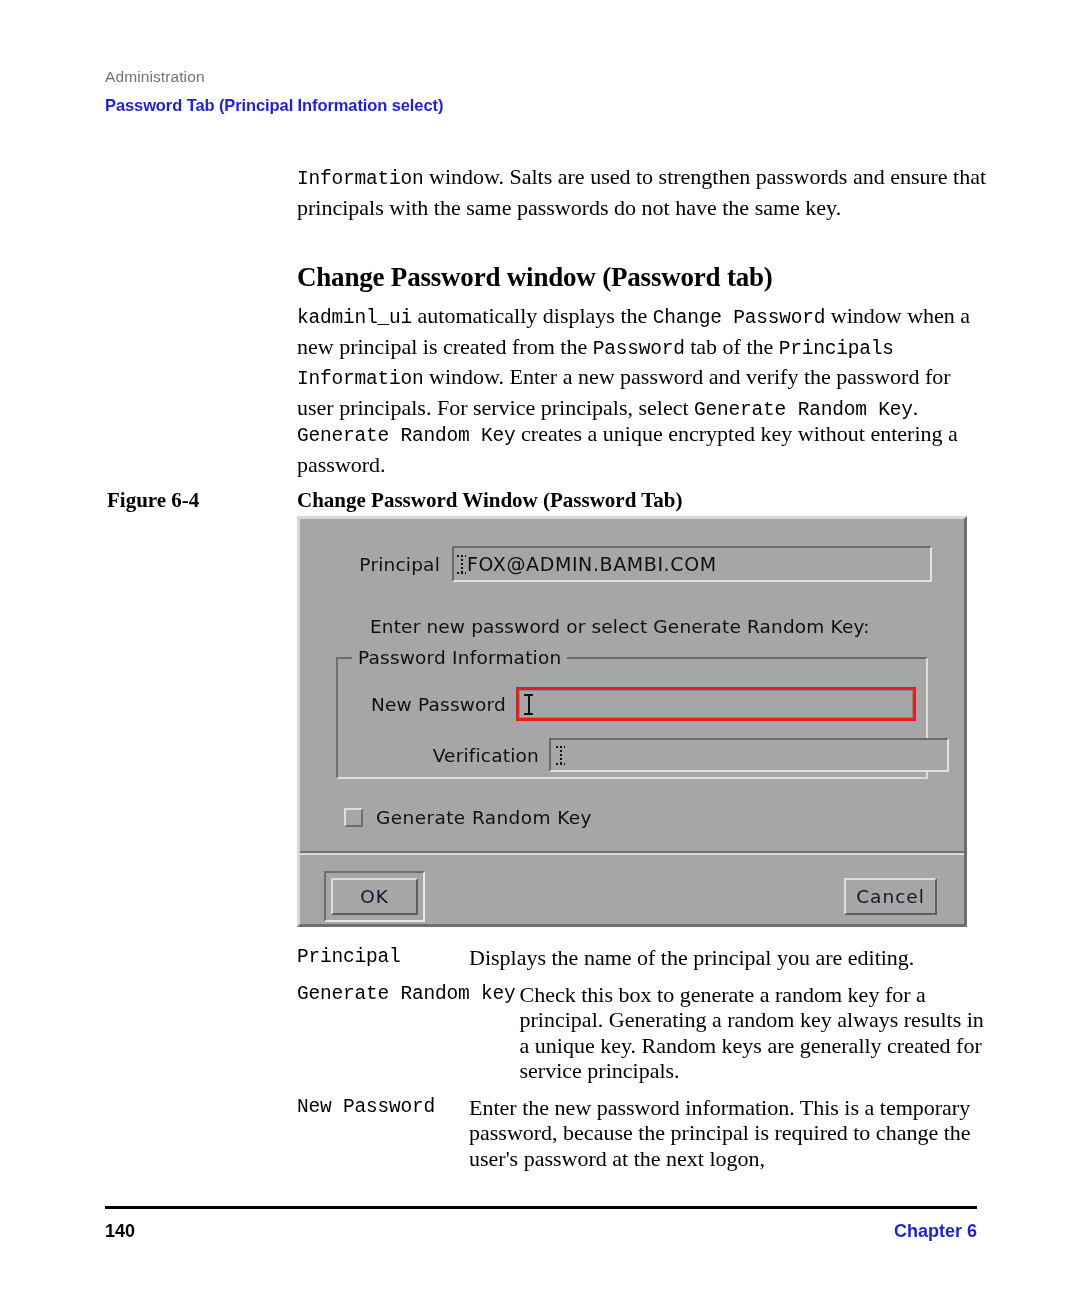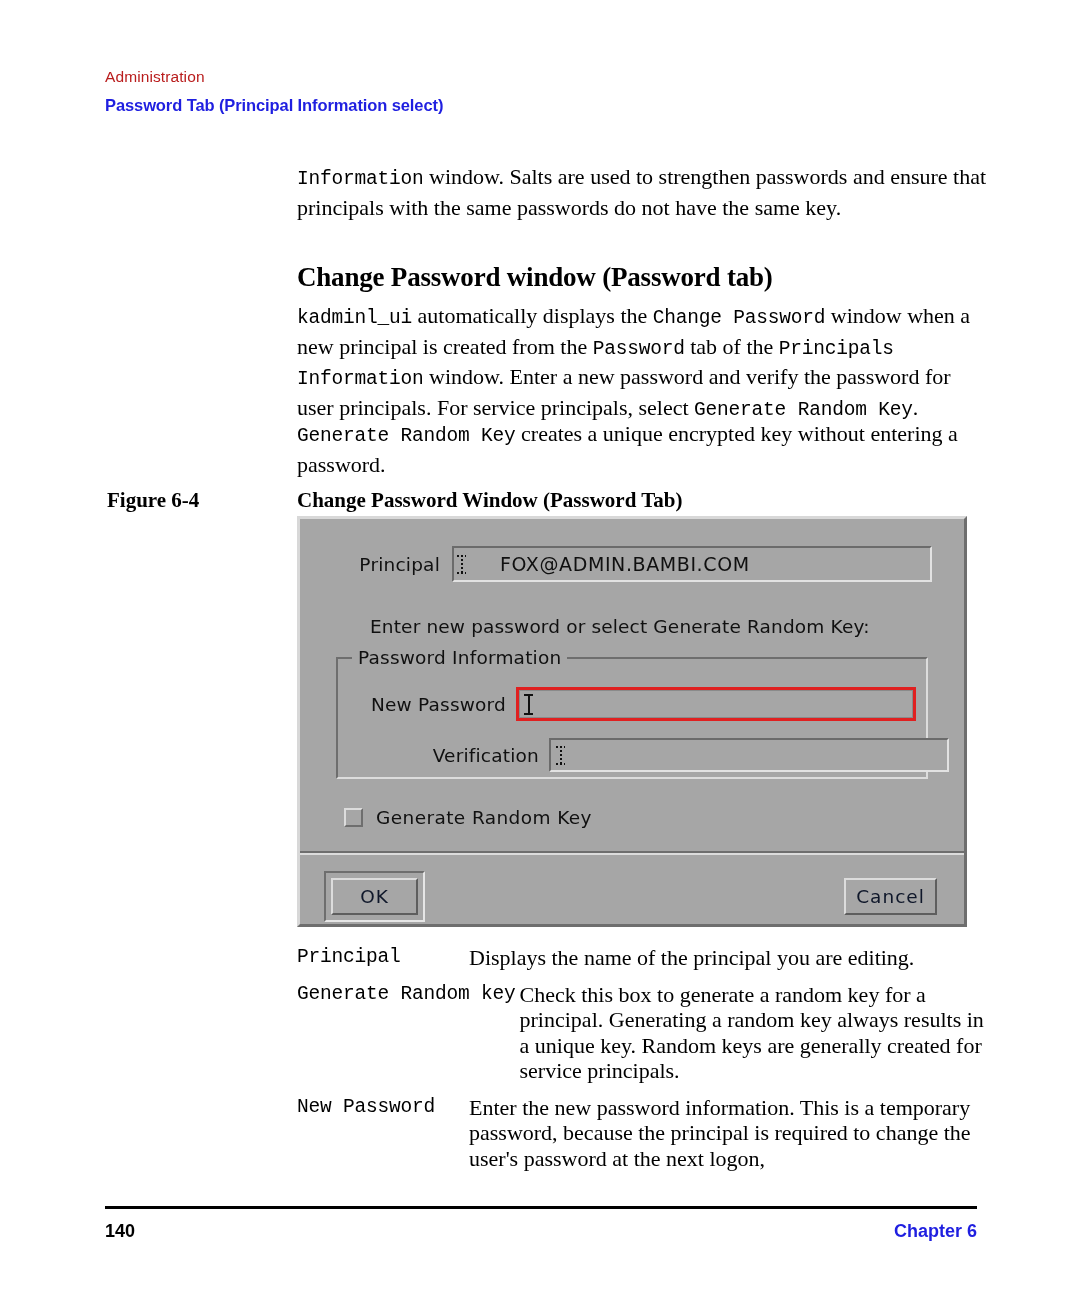--- a/index.html
+++ b/index.html
@@ -17,21 +17,21 @@
   }
 
   
   .hdr-section {
     position: absolute;
     left: 105px;
     top: 68px;
     font-family: "Liberation Sans", sans-serif;
     font-size: 15.5px;
     font-weight: normal;
-    color: #b91c1c;
+    color: #737373;
     letter-spacing: 0.1px;
   }
   .hdr-title {
     position: absolute;
     left: 105px;
     top: 96px;
     font-family: "Liberation Sans", sans-serif;
     font-size: 16.5px;
     font-weight: bold;
     color: #1f1fe0;
@@ -118,21 +118,20 @@
     border-top: 2px solid #6b6b6b;
     border-left: 2px solid #6b6b6b;
     border-right: 2px solid #e2e2e2;
     border-bottom: 2px solid #e2e2e2;
     box-sizing: border-box;
     display: flex;
     align-items: center;
     font-size: 19px;
     letter-spacing: 0.6px;
     overflow: hidden;
-    gap: 33px;
   }
   .field-principal {
     width: 480px;
     height: 36px;
     padding-left: 3px;
   }
   .ibeam {
     display: inline-block;
     width: 9px;
     height: 21px;

